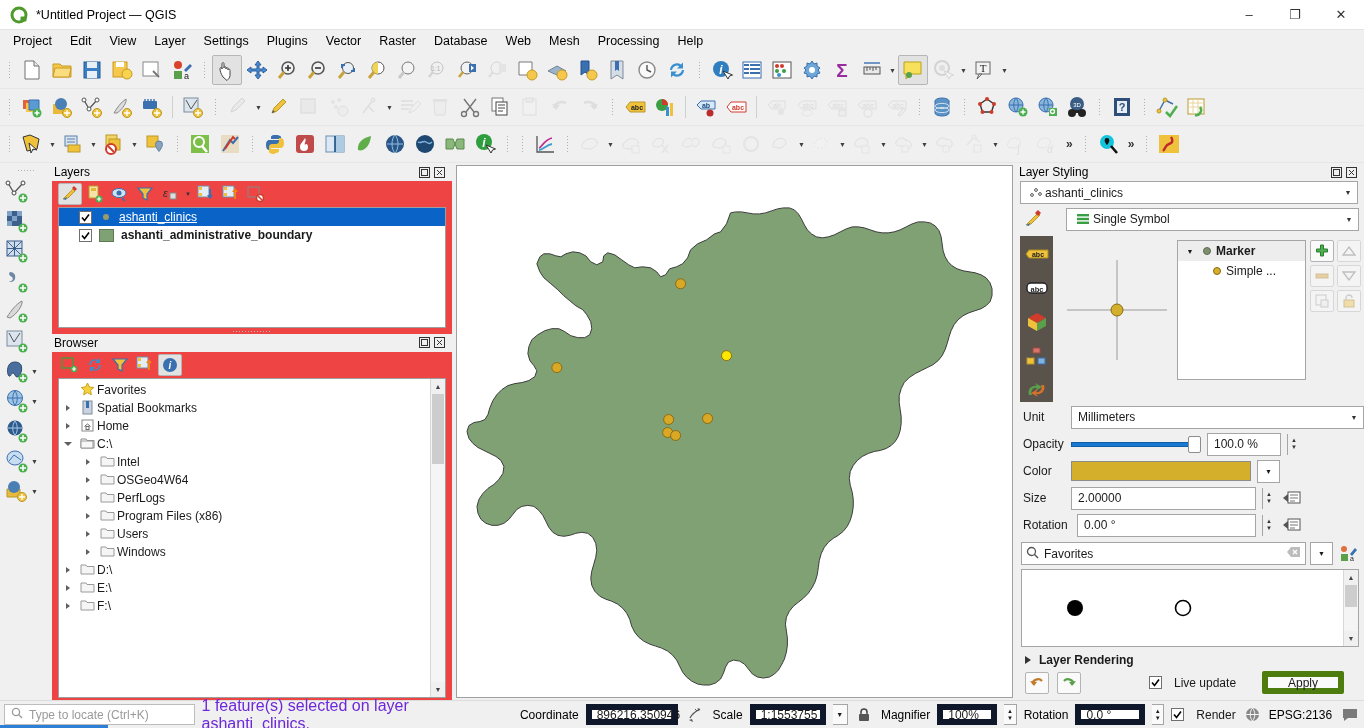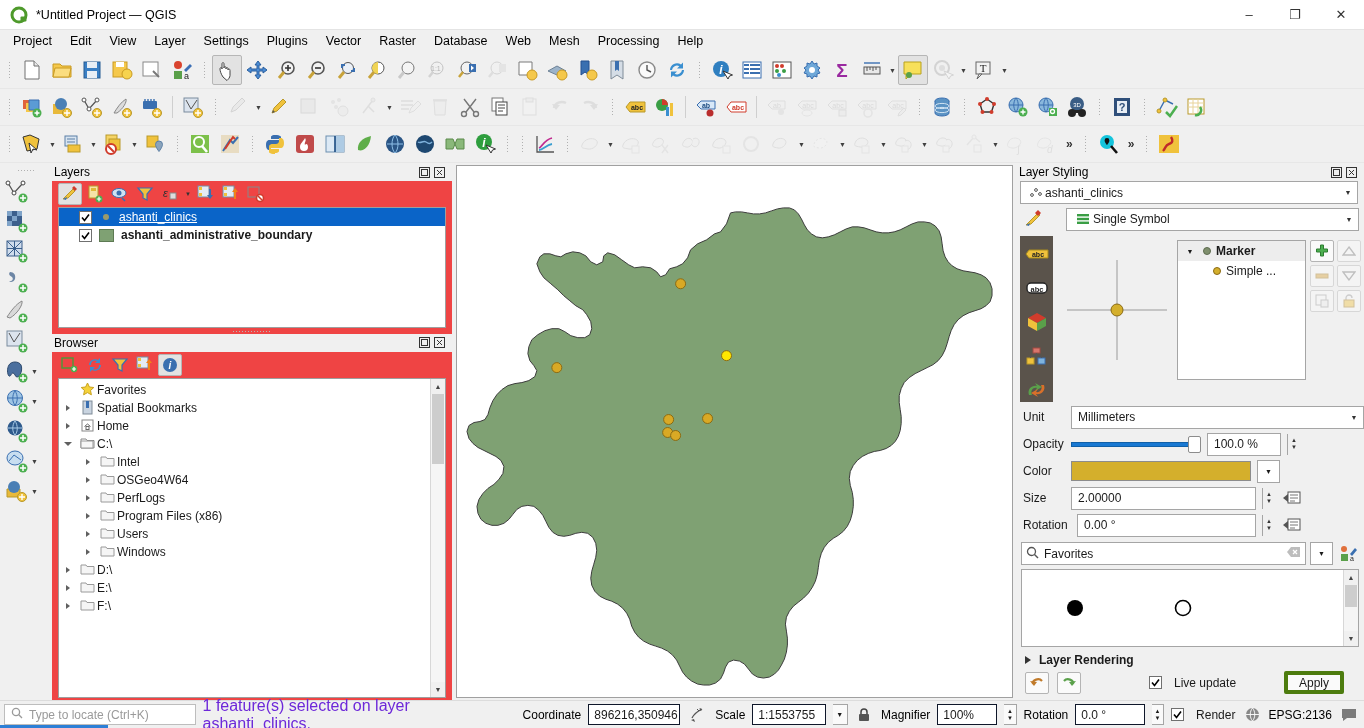--- a/index.html
+++ b/index.html
@@ -173,36 +173,36 @@
   .combo-sm { width: 23px; height: 23px; border: 1px solid #a5a5a5; background: #fff; display:flex; align-items:center; justify-content:center; font-size: 7px; }
   .symgrid { margin: 2px 5px 0 6px; background: #fff; border: 1px solid #a5a5a5; height: 78px; display: flex; }
   .symgrid .items { flex: 1 1 auto; display: flex; align-items: center; padding-left: 42px; gap: 86px; }
 
   .layer-rendering { display: flex; align-items: center; gap: 8px; padding: 6px 0 4px 10px; font-size: 12px; font-weight: bold; }
   .lr-tri { width: 0; height: 0; border-left: 6px solid #333; border-top: 4.5px solid transparent; border-bottom: 4.5px solid transparent; }
   .applyrow { display: flex; align-items: center; gap: 8px; padding: 0 20px 4px 10px; }
   .rbtn { width: 24px; height: 22px; border: 1px solid #b4b4b4; background: #fafafa; border-radius: 2px; display:flex; align-items:center; justify-content:center; }
   .live { display: flex; align-items: center; gap: 5px; font-size: 12px; margin-left: 60px; }
   .apply-btn {
-    margin-left: auto; width: 60px; height: 23px; border: 4px solid #4d7c0f; background: #fafafa;
+    margin-left: auto; width: 82px; height: 23px; border: 6px solid #4d7c0f; background: #fafafa;
     display: flex; align-items: center; justify-content: center; font-size: 12px; border-radius: 2px;
   }
 
   
   .statusbar {
     height: 28px; flex: 0 0 28px; display: flex; align-items: center; background: #f0f0f0;
     border-top: 1px solid #dcdcdc; gap: 7px; padding: 0 4px;
   }
   .locate {
     width: 200px; height: 21px; background: #fff; border: 1px solid #bdbdbd; display: flex;
     align-items: center; gap: 6px; padding-left: 6px; color: #9a9a9a; font-size: 12px;
   }
   .status-msg { font-size: 16px; color: #6d28d9; }
   .sb-label { font-size: 12px; color: #000; }
-  .sb-field { height: 21px; background: #fff; border: 1px solid #0f172a; display: flex; align-items: center; padding: 0 5px; font-size: 12px; }
+  .sb-field { height: 21px; background: #fff; border: 6px solid #0f172a; display: flex; align-items: center; padding: 0 5px; font-size: 12px; }
   .sb-spin { width: 13px; height: 21px; border: 1px solid #a5a5a5; border-left: none; background: #fafafa; display: flex; flex-direction: column; align-items: center; justify-content: center; }
   .sb-spin i { font-size: 6px; line-height: 7px; }
   .sb-combo-arrow { width: 16px; height: 21px; border: 1px solid #a5a5a5; border-left: none; background: #fafafa; display: flex; align-items: center; justify-content: center; font-size: 7px; }
   .sb-chk { display: flex; align-items: center; gap: 5px; font-size: 12px; }
   .blue-bar { position: absolute; left: 0; bottom: 0; width: 108px; height: 3px; background: #2d7fd6; }
 </style>
 </head>
 <body>
 
 <div id="app">

